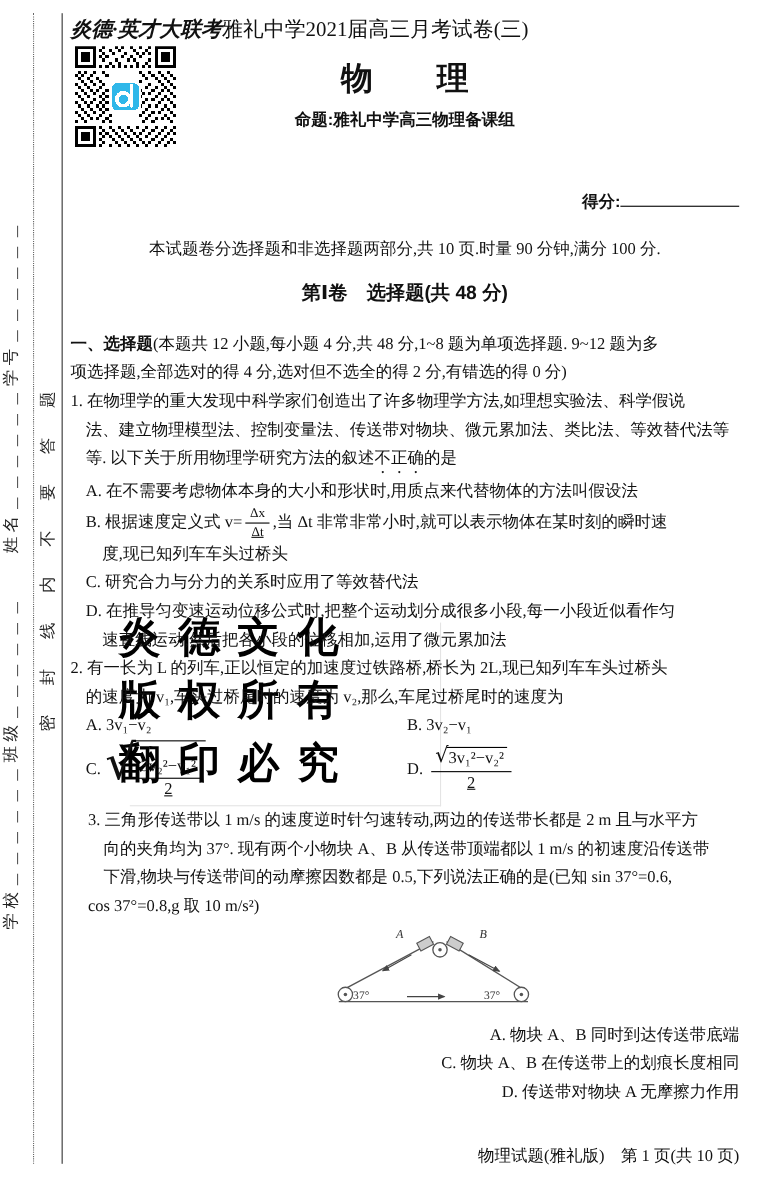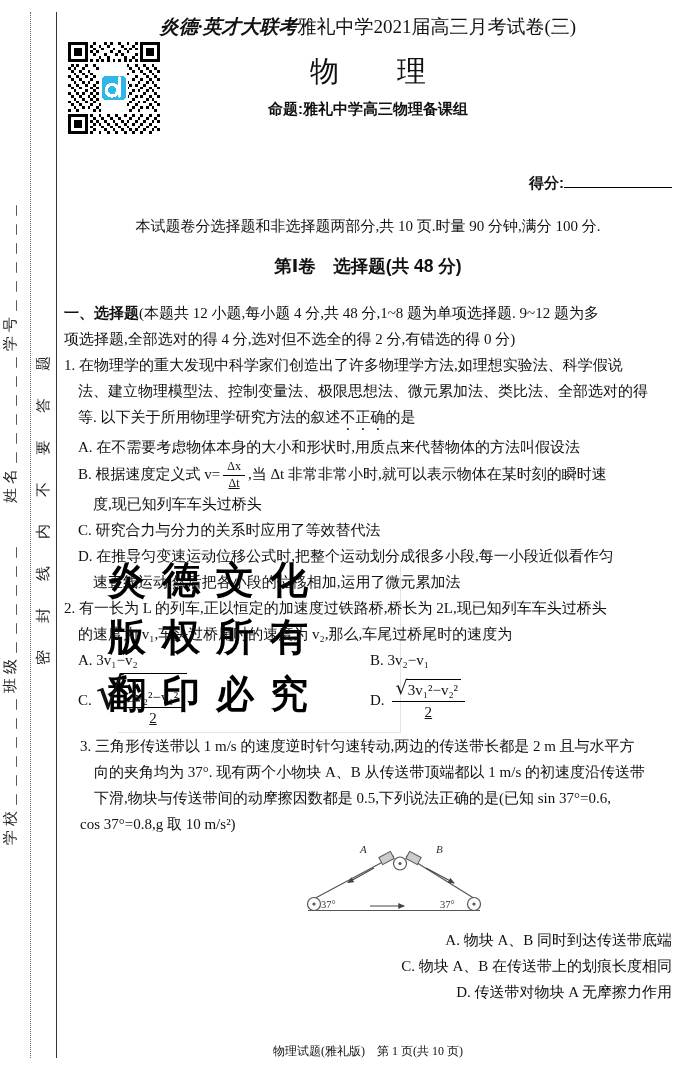--- a/index.html
+++ b/index.html
@@ -27,25 +27,25 @@
   
   .watermark{
     position:absolute;left:108px;top:552px;z-index:1;color:#000000;
     font-size:38px;font-weight:bold;letter-spacing:16px;line-height:57px;white-space:nowrap;
   }
   .wmbox{position:absolute;left:118px;top:566px;width:282px;height:166px;
     border-right:1px solid #e4e4e4;border-bottom:1px solid #e4e4e4;z-index:0;}
 
   
   #content{position:absolute;left:64px;top:0;width:608px;z-index:2;}
-  .hdr1{margin-top:14px;text-align:center;font-size:19px;white-space:nowrap;}
+  .hdr1{margin-top:14px;text-align:left;font-size:19px;white-space:nowrap;}
   .hdr1 .league{font-weight:bold;font-style:italic;}
   .hero{position:relative;height:116px;}
   .qr{position:absolute;left:4px;top:2px;}
-  .subject{text-align:center;font-size:29px;font-weight:normal;padding-top:12px;}
+  .subject{text-align:center;font-size:29px;font-weight:bold;padding-top:12px;}
   .setter{text-align:center;font-size:15px;font-weight:bold;margin-top:8px;}
   .scorerow{text-align:right;margin-top:18px;font-size:15px;font-weight:bold;}
   .score-line{display:inline-block;width:108px;height:13px;border-bottom:1.5px solid #000;}
   .notice{text-align:center;font-size:15px;margin-top:24px;}
   .p1title{text-align:center;font-size:17.5px;font-weight:bold;margin-top:18px;}
   .sec{margin-top:22px;}
   .ln{font-size:15px;line-height:26px;white-space:nowrap;}
   .cont{margin-left:14px;}
   .opt{margin-left:14px;}
   .optcont{margin-left:29px;}
@@ -71,21 +71,21 @@
   .sqrt.small{vertical-align:baseline;}
   .sqrt.small .glyph{font-size:19px;line-height:0.9;margin-right:-2px;}
   .sqrt.small .body{border-top:1.2px solid #000;padding:1px 3px 1px 2px;}
   .optrow{display:flex;margin-left:14px;font-size:15px;line-height:26px;align-items:center;}
   .optrow .cell{width:292px;display:inline-flex;align-items:center;}
   .optrow.formula{min-height:52px;}
   .optlab{margin-right:4px;}
 
   .diagram{margin:6px 0 2px 210px;}
   .q3opts{margin-top:2px;text-align:right;}
-  .footer{position:absolute;left:64px;width:608px;bottom:12px;text-align:center;font-size:12px;z-index:2;}
+  .footer{position:absolute;left:64px;width:608px;bottom:12px;text-align:right;font-size:15px;z-index:2;}
 </style>
 </head>
 <body>
 
 <div class="margin-fields">学校＿＿＿＿＿＿班级＿＿＿＿＿＿　　姓名＿＿＿＿＿＿学号＿＿＿＿＿＿</div>
 <div class="dotline"></div>
 <div class="seal-col">密封线内不要答题</div>
 <div class="solidline"></div>
 
 <div class="wmbox"></div>
@@ -128,21 +128,21 @@
 
   <div class="p1title sans">第Ⅰ卷　选择题(共 48 分)</div>
 
   <div class="sec">
     <div class="ln"><span class="sans" style="font-weight:bold">一、选择题</span><span>(本题共 12 小题,每小题 4 分,共 48 分,1~8 题为单项选择题. 9~12 题为多</span></div>
     <div class="ln">项选择题,全部选对的得 4 分,选对但不选全的得 2 分,有错选的得 0 分)</div>
   </div>
 
   <div>
     <div class="ln">1. 在物理学的重大发现中科学家们创造出了许多物理学方法,如理想实验法、科学假说</div>
-    <div class="ln cont">法、建立物理模型法、控制变量法、极限思想法、微元累加法、类比法、全部选对的得</div>
+    <div class="ln cont">法、建立物理模型法、控制变量法、传送带对物块、微元累加法、类比法、等效替代法等</div>
     <div class="ln cont"><span>等. 以下关于所用物理学研究方法的叙述</span><span class="emdot">不正确</span><span>的是</span></div>
     <div class="ln opt">A. 在不需要考虑物体本身的大小和形状时,用质点来代替物体的方法叫假设法</div>
     <div class="ln opt">
       <span>B. 根据速度定义式 v=</span><span class="frac inline">
           <span class="num">Δx</span>
           <span class="den">Δt</span>
         </span><span>,当 Δt 非常非常小时,就可以表示物体在某时刻的瞬时速</span>
     </div>
     <div class="ln optcont">度,现已知列车车头过桥头</div>
     <div class="ln opt">C. 研究合力与分力的关系时应用了等效替代法</div>

